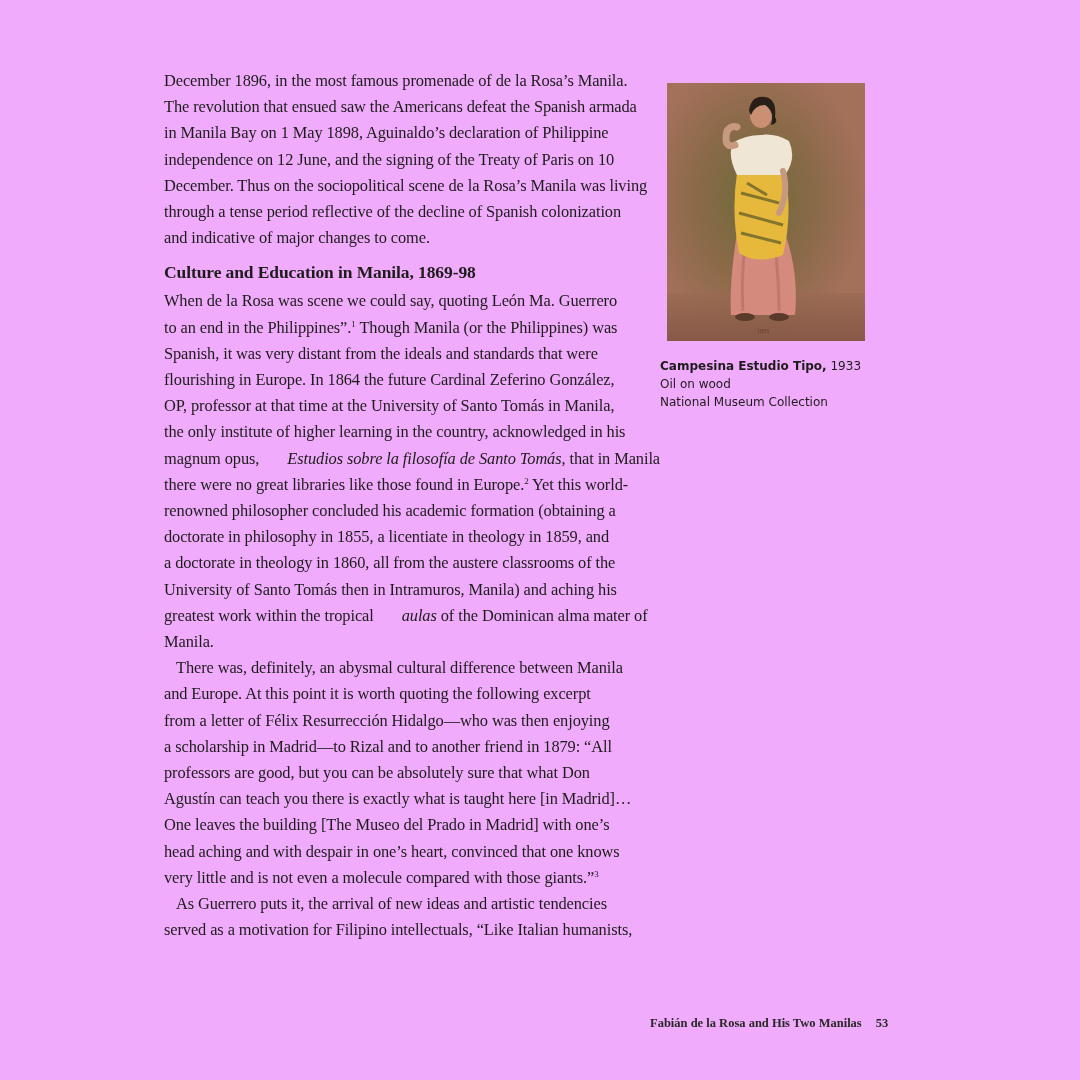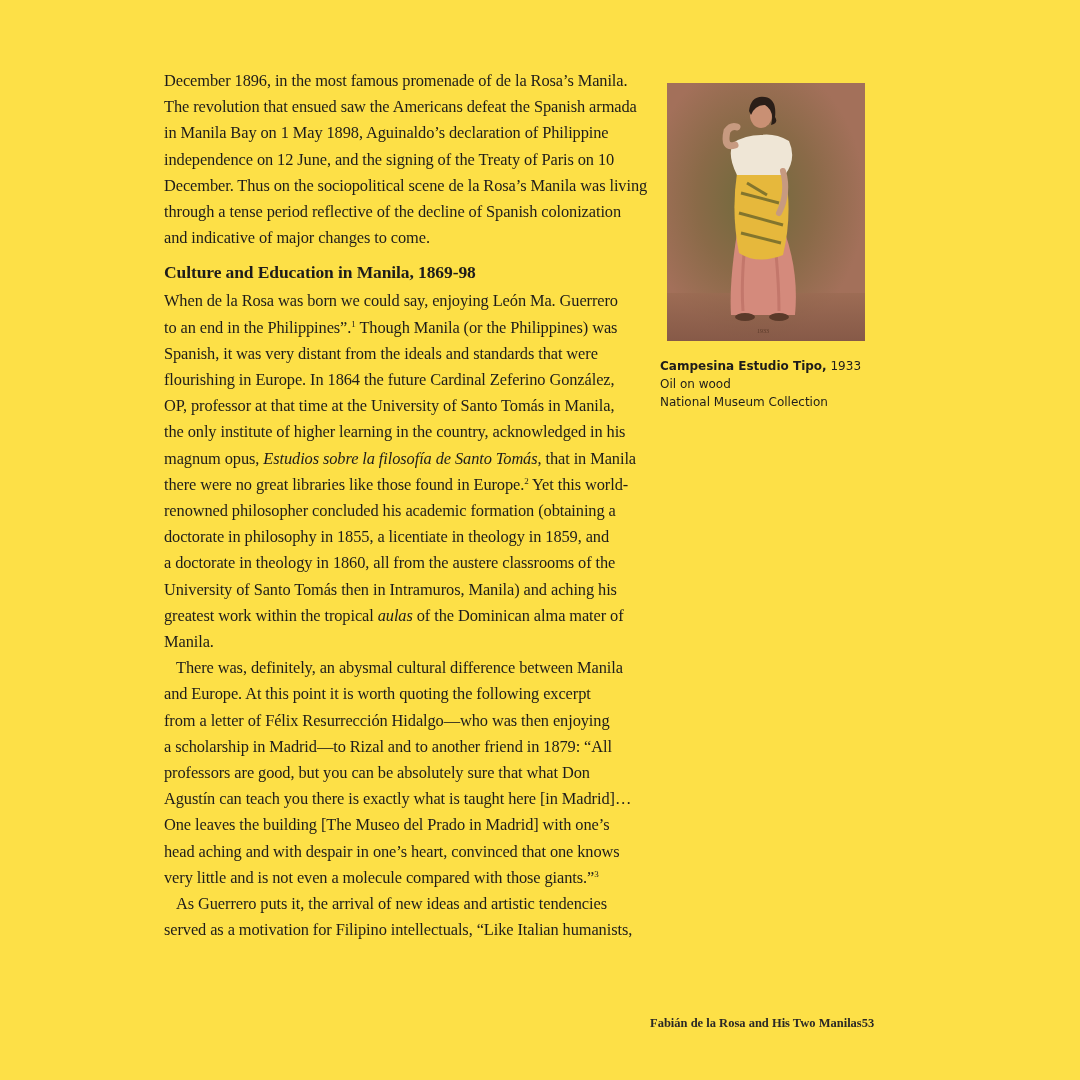--- a/index.html
+++ b/index.html
@@ -12,21 +12,21 @@
       height: 1080px;
       position: relative;
       overflow: hidden;
       font-family: "Liberation Serif", "DejaVu Serif", serif;
       color: #1e1c1a;
     }
     .page {
       position: absolute;
       left: 0; top: 0;
       width: 1080px; height: 1080px;
-      background: #fde047;
+      background: #f0abfc;
     }
     .text-column {
       position: absolute;
       left: 164px;
       top: 68px;
       width: 490px;
       font-size: 16.4px;
       line-height: 26.2px;
       letter-spacing: -0.1px;
     }
@@ -40,21 +40,21 @@
       font-size: 17.5px;
       margin-top: 8px;
       margin-bottom: 3px;
       line-height: 26px;
     }
     sup {
       font-size: 9px;
       line-height: 0;
       vertical-align: 6px;
     }
-    i { font-style: italic; }
+    i { font-style: italic; margin-left: 24px; }
 
     .figure {
       position: absolute;
       left: 667px;
       top: 83px;
       width: 198px;
       height: 258px;
       overflow: hidden;
       background: #9a6a52;
     }
@@ -75,21 +75,21 @@
     .running-footer {
       position: absolute;
       left: 650px;
       top: 1016px;
       font-family: "Liberation Serif", "DejaVu Serif", serif;
       font-size: 12.5px;
       font-weight: bold;
       color: #2a2826;
       white-space: nowrap;
     }
-    .running-footer .page-num { }
+    .running-footer .page-num { margin-left: 14px; }
   </style>
 </head>
 <body>
 
 <div class="page">
 
   <div class="text-column">
 
     <div>
       <span class="line">December 1896, in the most famous promenade of de la Rosa’s Manila.</span>
@@ -97,21 +97,21 @@
       <span class="line">in Manila Bay on 1 May 1898, Aguinaldo’s declaration of Philippine</span>
       <span class="line">independence on 12 June, and the signing of the Treaty of Paris on 10</span>
       <span class="line">December. Thus on the sociopolitical scene de la Rosa’s Manila was living</span>
       <span class="line">through a tense period reflective of the decline of Spanish colonization</span>
       <span class="line">and indicative of major changes to come.</span>
     </div>
 
     <div class="heading">Culture and Education in Manila, 1869-98</div>
 
     <div>
-      <span class="line">When de la Rosa was born we could say, enjoying León Ma. Guerrero</span>
+      <span class="line">When de la Rosa was scene we could say, quoting León Ma. Guerrero</span>
       <span class="line"><span>to an end in the Philippines”.</span><sup>1</sup><span> Though Manila (or the Philippines) was</span></span>
       <span class="line">Spanish, it was very distant from the ideals and standards that were</span>
       <span class="line">flourishing in Europe. In 1864 the future Cardinal Zeferino González,</span>
       <span class="line">OP, professor at that time at the University of Santo Tomás in Manila,</span>
       <span class="line">the only institute of higher learning in the country, acknowledged in his</span>
       <span class="line"><span>magnum opus, </span><i>Estudios sobre la filosofía de Santo Tomás</i><span>, that in Manila</span></span>
       <span class="line"><span>there were no great libraries like those found in Europe.</span><sup>2</sup><span> Yet this world-</span></span>
       <span class="line">renowned philosopher concluded his academic formation (obtaining a</span>
       <span class="line">doctorate in philosophy in 1855, a licentiate in theology in 1859, and</span>
       <span class="line">a doctorate in theology in 1860, all from the austere classrooms of the</span>

